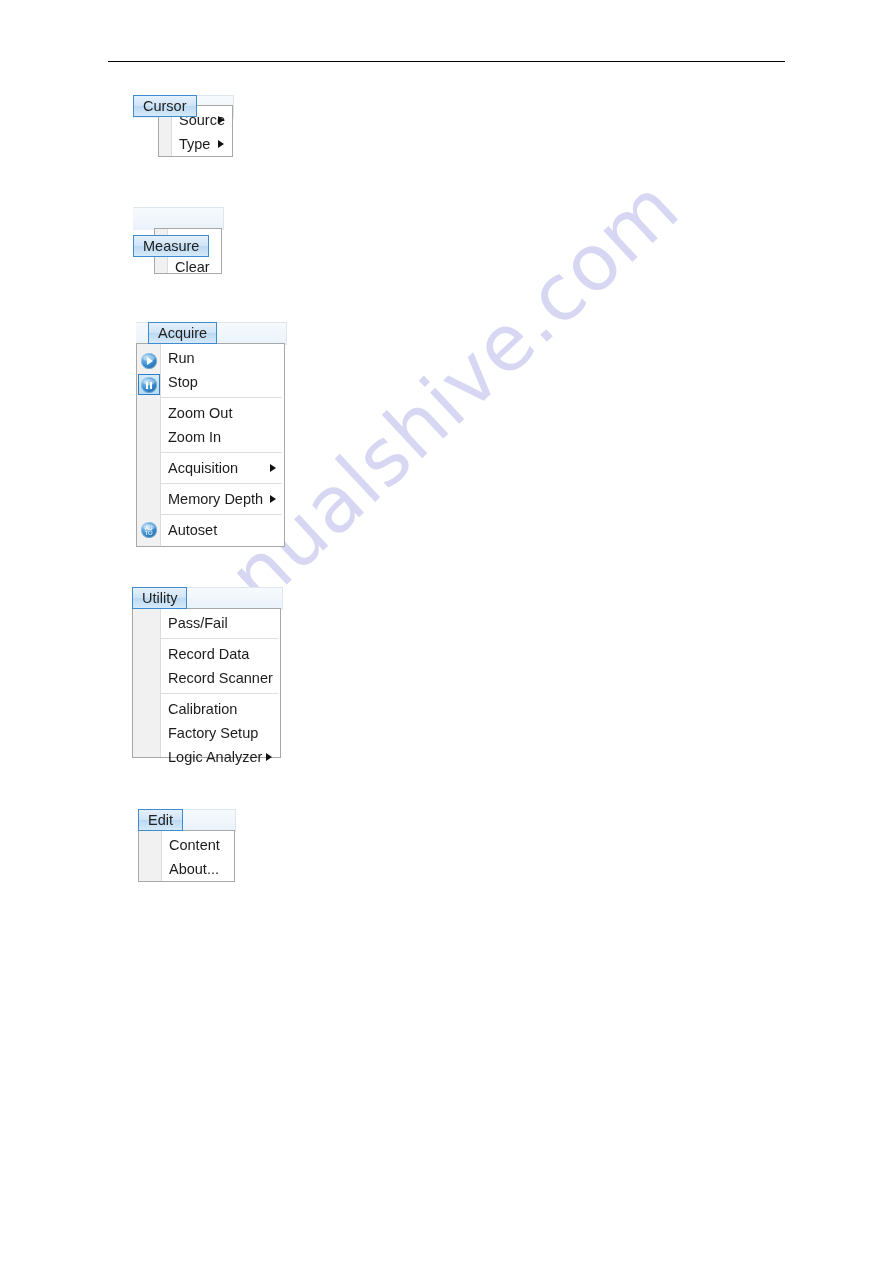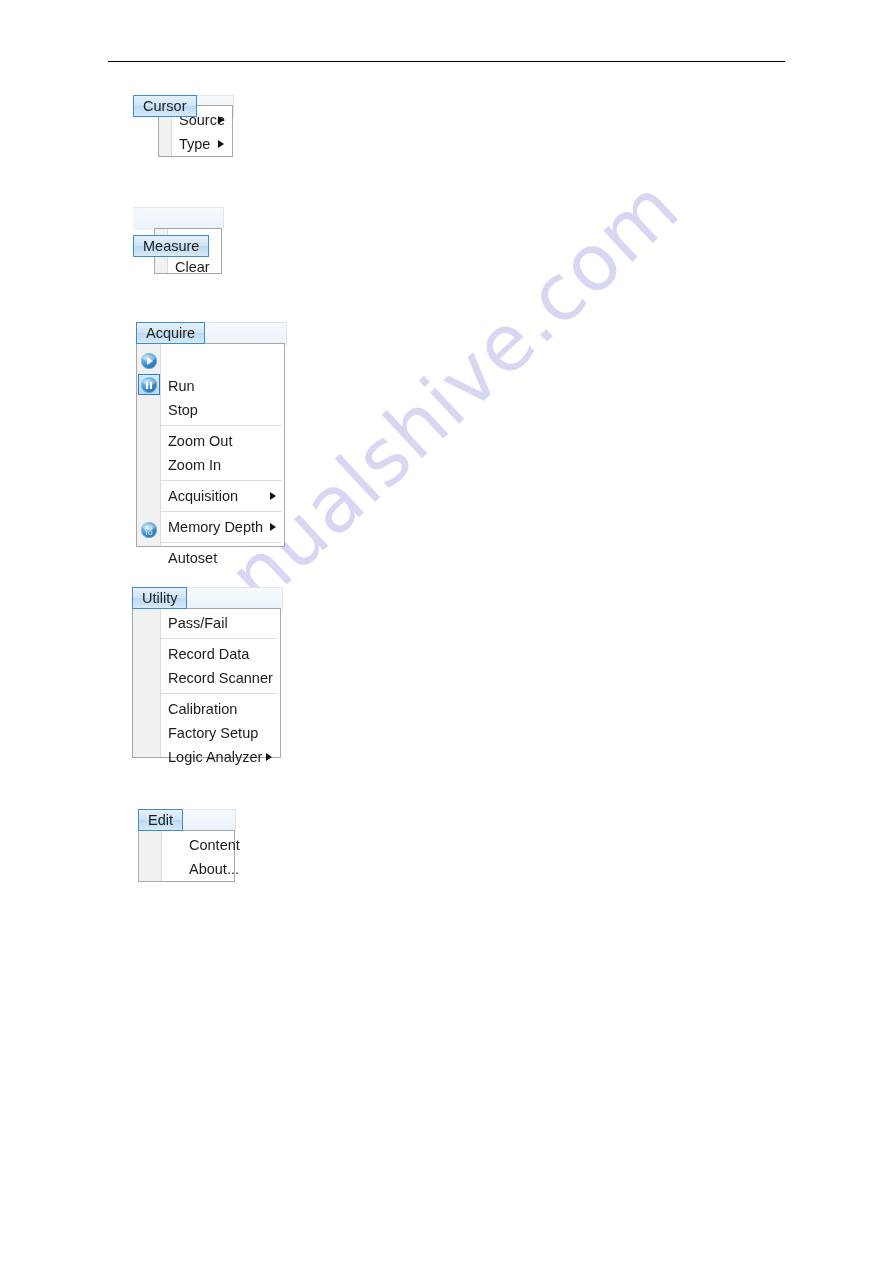--- a/index.html
+++ b/index.html
@@ -257,21 +257,21 @@
         </div>
         <div class="menu-item">
           <span>Clear</span>
         </div>
       </div>
     </div>
   </div>
 
   <div class="menu-group" style="left:136px; top:322px;">
     <div class="tab-strip" style="left:0px; width:150px;"></div>
-    <div class="menu-tab" style="left:0px;text-align:right;">Acquire</div>
+    <div class="menu-tab" style="left:12px;text-align:right;">Acquire</div>
     <div class="menu-panel" style="left:0px; top:21px; width:149px; height:204px;">
       <div class="menu-gutter" style="width:23px;">
         <div class="gicon" style="top:9px;">
           <div class="glyph-circle">
               <span class="play-tri"></span>
             </div>
         </div>
         <div class="icon-sel" style="top:30px;">
           <div class="glyph-circle">
               <span class="pause-bars">
@@ -279,21 +279,21 @@
                 <i></i>
               </span>
             </div>
         </div>
         <div class="gicon" style="top:178px;">
           <div class="glyph-circle">
               <span class="auto-mark">AU<br>TO</span>
             </div>
         </div>
       </div>
-      <div class="menu-items" style="padding-top:2px;margin-top:28px;">
+      <div class="menu-items" style="padding-top:2px;">
         <div class="menu-item">
           <span>Run</span>
         </div>
         <div class="menu-item">
           <span>Stop</span>
         </div>
         <div class="sep"></div>
         <div class="menu-item">
           <span>Zoom Out</span>
         </div>
@@ -345,21 +345,21 @@
           <span>Logic Analyzer</span>
           <span class="arrow"></span>
         </div>
       </div>
     </div>
   </div>
 
   <div class="menu-group" style="left:138px; top:809px;">
     <div class="tab-strip" style="left:0px; width:97px;"></div>
     <div class="menu-tab" style="left:0px;">Edit</div>
-    <div class="menu-panel" style="left:0px; top:21px; width:97px; height:52px;gap:20px;">
+    <div class="menu-panel" style="left:0px; top:21px; width:97px; height:52px;">
       <div class="menu-gutter" style="width:22px;"></div>
       <div class="menu-items" style="padding-top:2px;">
         <div class="menu-item">
           <span>Content</span>
         </div>
         <div class="menu-item">
           <span>About...</span>
         </div>
       </div>
     </div>

